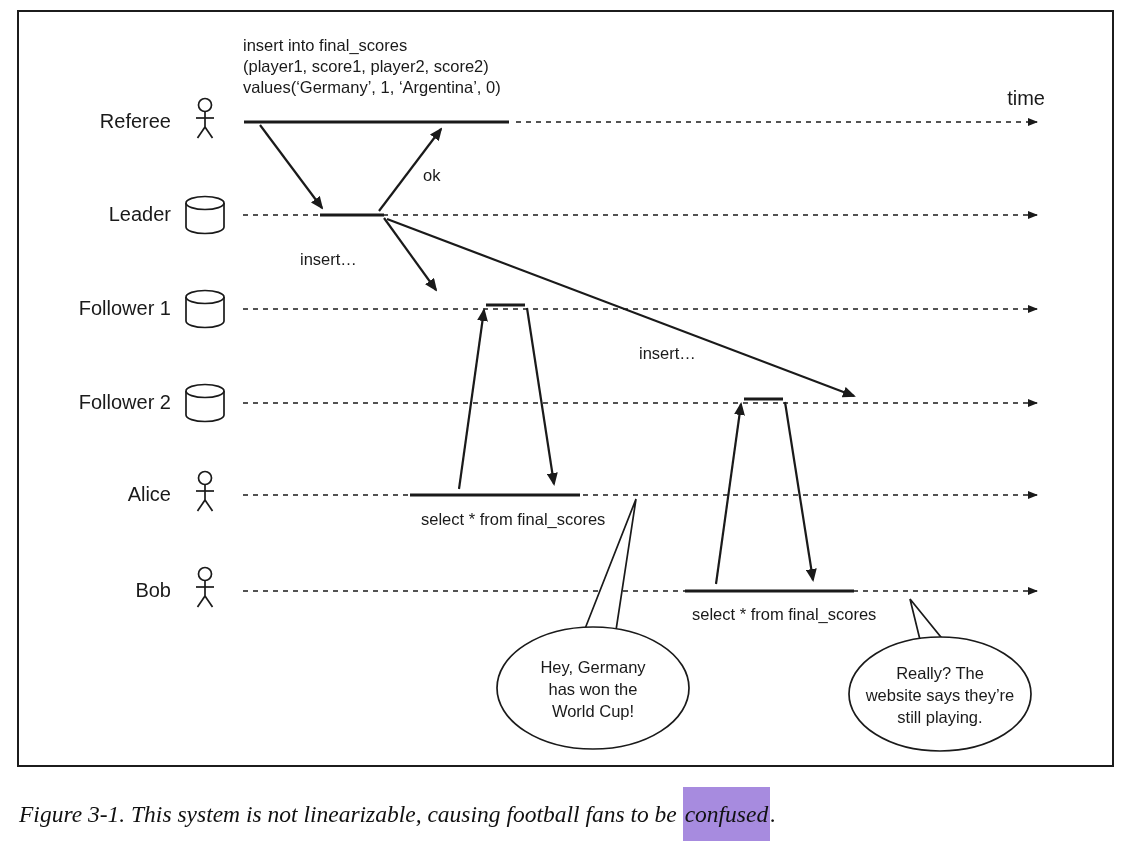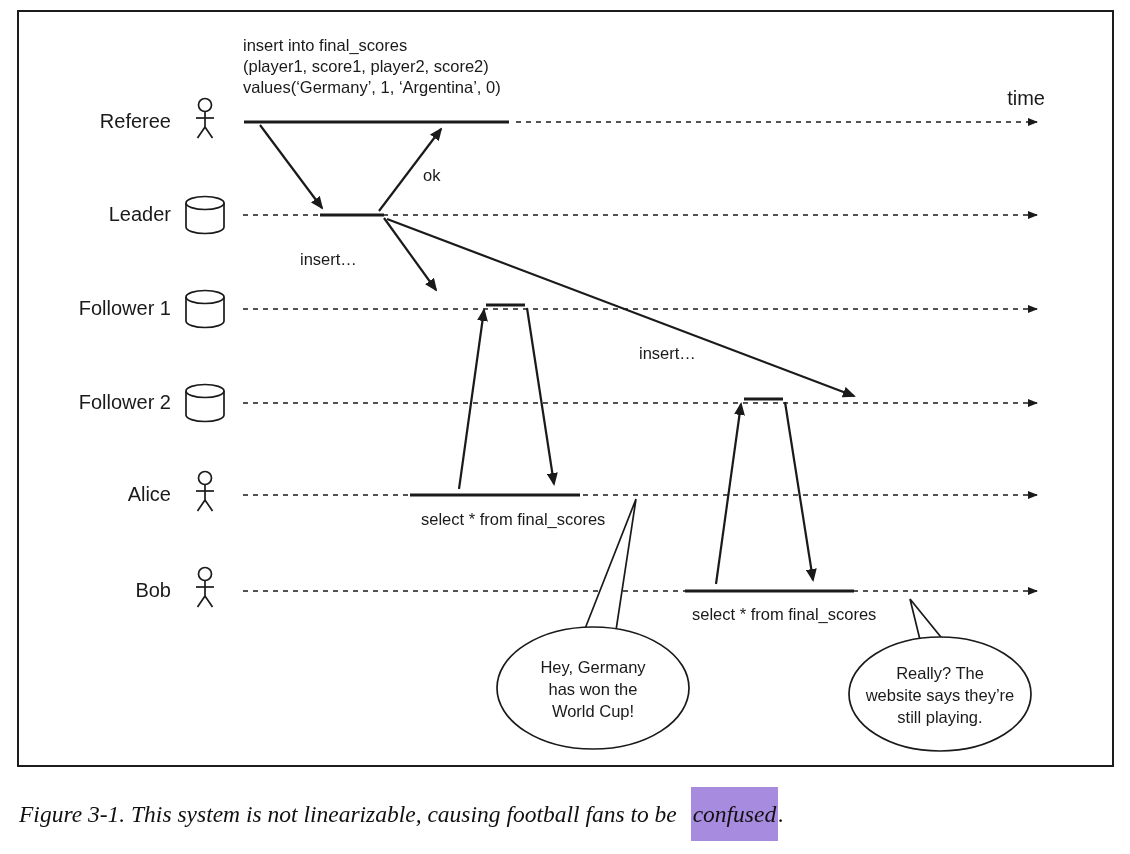--- a/index.html
+++ b/index.html
@@ -40,21 +40,20 @@
     top: 776px;
     width: 1095px;
     font-family: "Liberation Serif", serif;
     font-style: italic;
     font-size: 23.5px;
     color: #111111;
     line-height: 1.25;
   }
   .caption .hl {
     padding: 14px 2px;
-    margin-left: 8px;
   }
 </style>
 </head>
 <body>
 
 <div class="page">
 
   <div class="diagram-frame">
     <svg width="1093" height="753" viewBox="0 0 1093 753">
       <defs>

